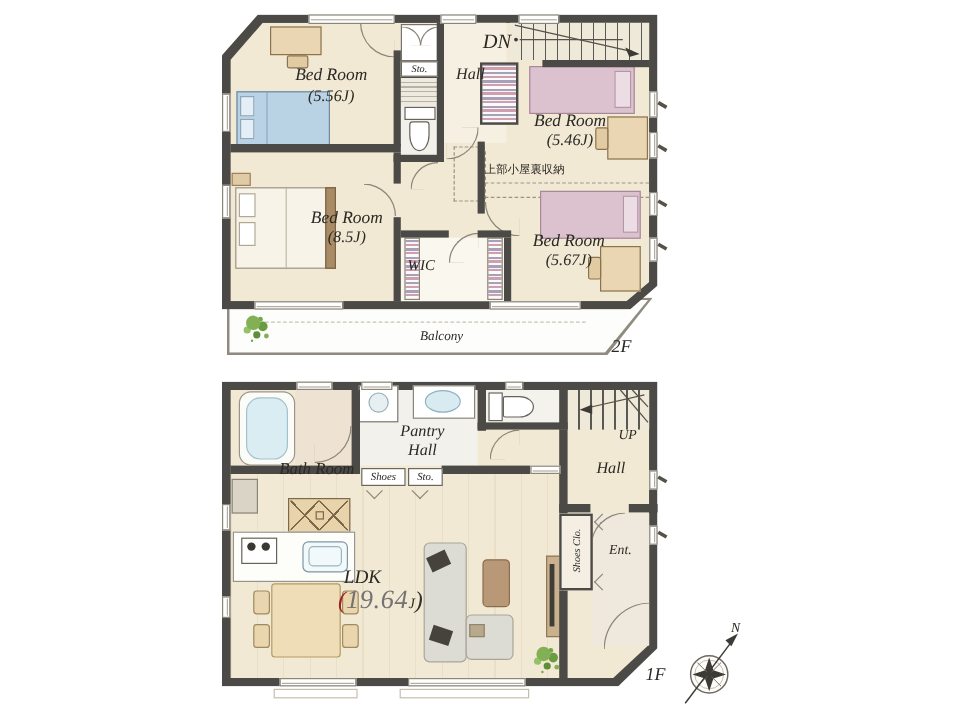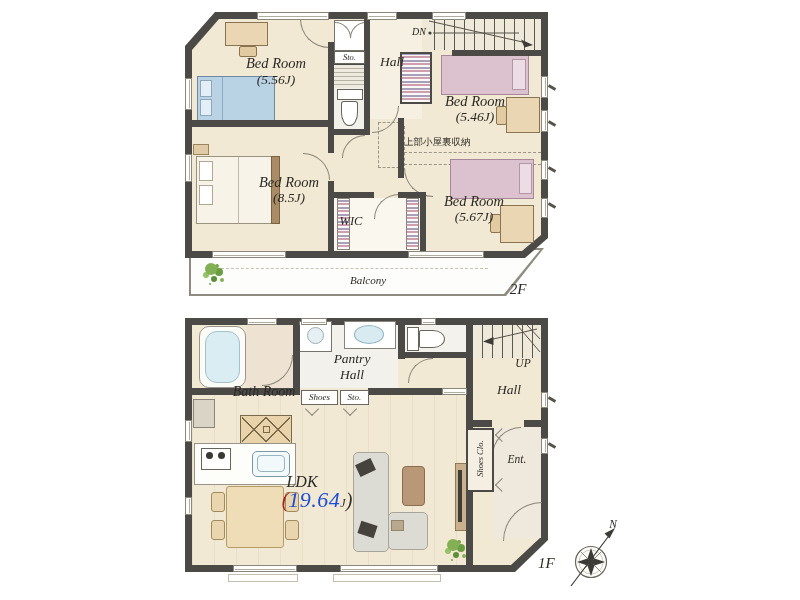--- a/index.html
+++ b/index.html
@@ -119,21 +119,21 @@
   <div class="win win-v" style="left:541px;top:110px;width:7px;height:22px;"></div>
   <div class="win win-v" style="left:541px;top:160px;width:7px;height:20px;"></div>
   <div class="win win-v" style="left:541px;top:198px;width:7px;height:20px;"></div>
   <div class="win win-h" style="left:212px;top:251px;width:74px;height:7px;"></div>
   <div class="win win-h" style="left:408px;top:251px;width:76px;height:7px;"></div>
   <div class="handle" style="left:548px;top:86px;"></div>
   <div class="handle" style="left:548px;top:122px;"></div>
   <div class="handle" style="left:548px;top:168px;"></div>
   <div class="handle" style="left:548px;top:204px;"></div>
 
-  <div class="label" style="left:396px;top:26px;width:30px;font-size:10px;text-align:right;">DN</div>
+  <div class="label" style="left:396px;top:26px;width:30px;font-size:17px;text-align:right;">DN</div>
   <div class="label" style="left:216px;top:56px;width:120px;font-size:14.5px;">Bed Room</div>
   <div class="label" style="left:216px;top:73px;width:120px;font-size:13.5px;">(5.56J)</div>
   <div class="box-label" style="left:334px;top:51px;width:31px;height:13px;font-size:8.5px;line-height:11px;">Sto.</div>
   <div class="label" style="left:363px;top:55px;width:58px;font-size:13.5px;">Hall</div>
   <div class="label" style="left:415px;top:94px;width:120px;font-size:14.5px;">Bed Room</div>
   <div class="label" style="left:415px;top:110px;width:120px;font-size:13.5px;font-family:Liberation Serif, serif;">(5.46J)</div>
   <div class="label jp" style="left:404px;top:137px;font-size:9.5px;text-align:left;">上部小屋裏収納</div>
   <div class="label" style="left:229px;top:175px;width:120px;font-size:14.5px;">Bed Room</div>
   <div class="label" style="left:229px;top:191px;width:120px;font-size:13.5px;">(8.5J)</div>
   <div class="label" style="left:321px;top:215px;width:60px;font-size:12.5px;">WIC</div>
@@ -224,21 +224,21 @@
 
   <div class="label" style="left:204px;top:350px;width:120px;font-size:14px;margin-top:34px;">Bath Room</div>
   <div class="label" style="left:302px;top:352px;width:100px;font-size:13.5px;">Pantry</div>
   <div class="label" style="left:302px;top:368px;width:100px;font-size:13.5px;">Hall</div>
   <div class="label" style="left:505px;top:357px;width:36px;font-size:11.5px;">UP</div>
   <div class="label" style="left:479px;top:383px;width:60px;font-size:13.5px;">Hall</div>
   <div class="box-label" style="left:301px;top:390px;width:37px;height:15px;font-size:9px;line-height:13px;">Shoes</div>
   <div class="box-label" style="left:340px;top:390px;width:29px;height:15px;font-size:9px;line-height:13px;">Sto.</div>
   <div class="label" style="left:252px;top:473px;width:100px;font-size:16px;">LDK</div>
   <div class="label" style="left:237px;top:488px;width:160px;">
-    <span style="font-size:20px;color:#a02020;">(</span><span style="font-size:22px;color:#1d4ed8;letter-spacing:.5px;">19.64</span><span style="font-size:12px;color:#33302a;">J</span><span style="font-size:20px;color:#33302a;">)</span>
+    <span style="font-size:20px;color:#a02020;">(</span><span style="font-size:22px;color:#737373;letter-spacing:.5px;">19.64</span><span style="font-size:12px;color:#33302a;">J</span><span style="font-size:20px;color:#33302a;">)</span>
   </div>
   <div class="label" style="left:449px;top:454px;width:64px;font-size:8.5px;transform:rotate(-90deg);">Shoes Clo.</div>
   <div class="label" style="left:487px;top:453px;width:60px;font-size:11.5px;">Ent.</div>
   <div class="label" style="left:538px;top:555px;width:36px;font-size:15px;text-align:left;">1F</div>
   <div class="label" style="left:602px;top:518px;width:22px;font-size:11.5px;">N</div>
 
   <svg class="overlay" width="800" height="600" viewBox="0 0 800 600">
     <g stroke="#55524a" fill="none" stroke-width="1">
       <line x1="429" y1="21" x2="527" y2="43"></line>
       <line x1="433" y1="33" x2="519" y2="33"></line>

